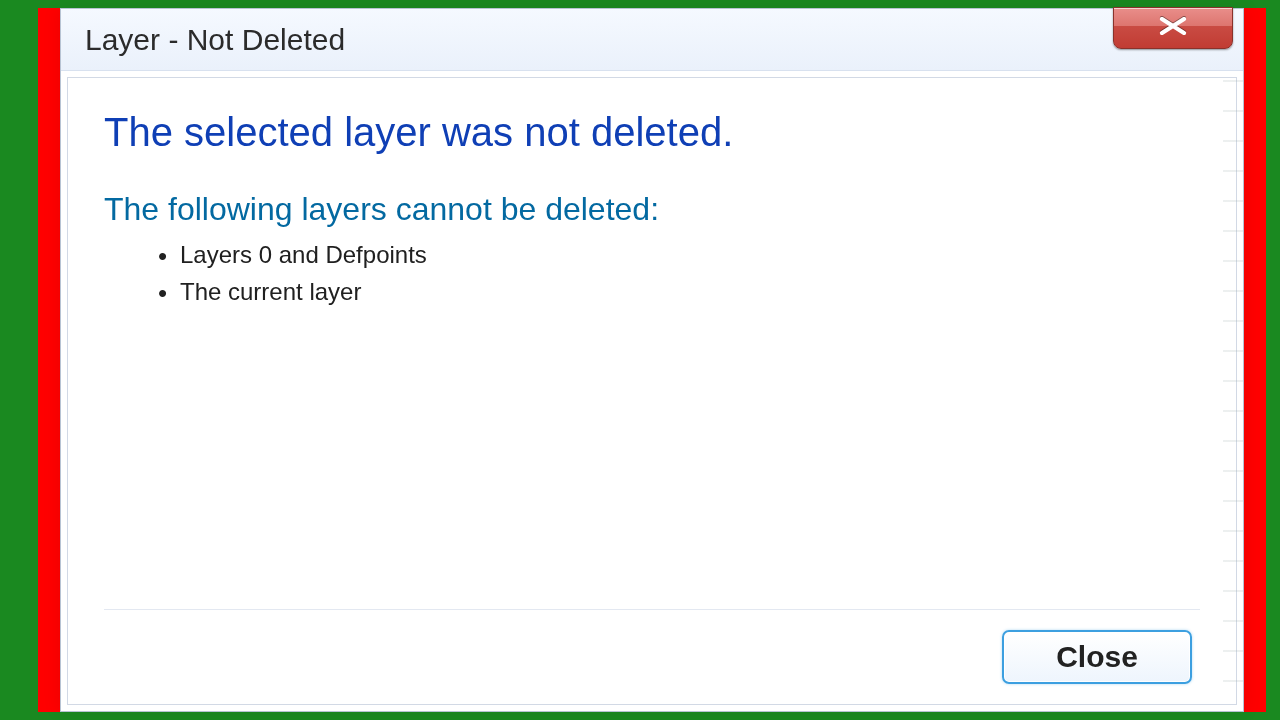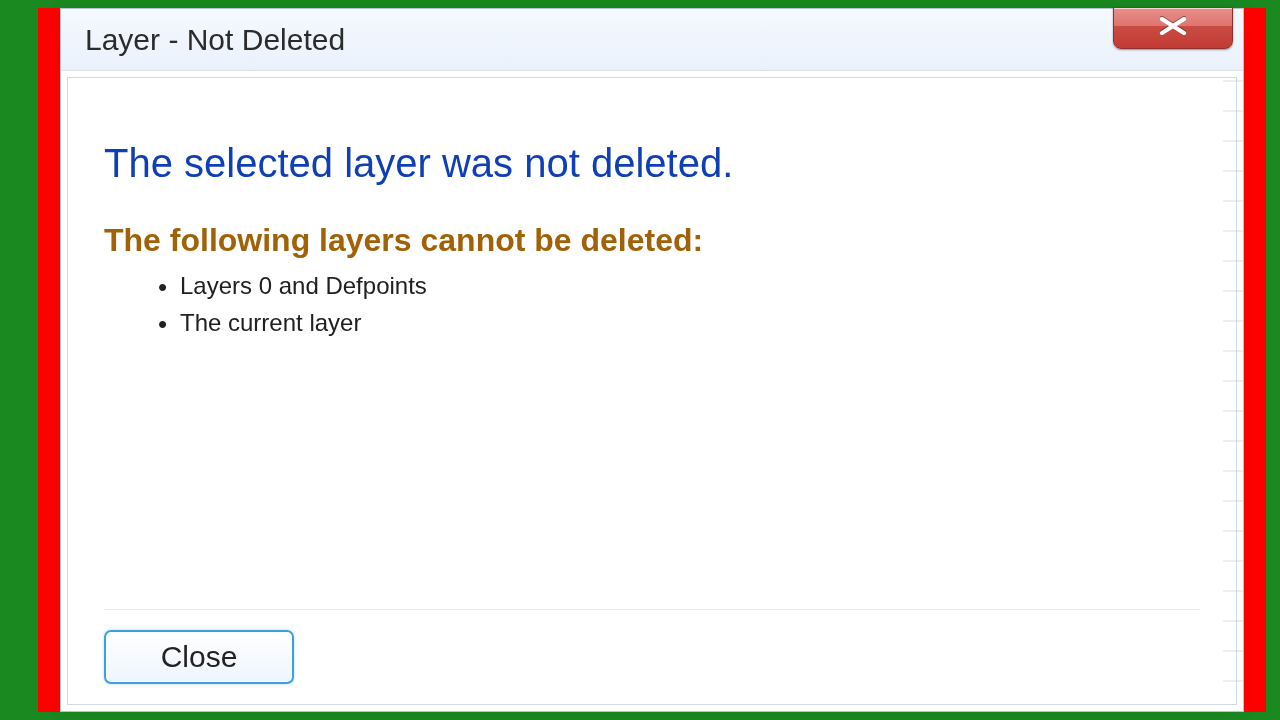--- a/index.html
+++ b/index.html
@@ -88,27 +88,26 @@
       flex-direction: column;
       padding: 32px 36px 12px 36px;
       min-height: 0;
     }
 
     .main-heading {
       font-size: 40px;
       color: #0f3fb5;
       font-weight: 400;
       margin-bottom: 36px;
-      margin-top: 31px;
     }
 
     .sub-text {
       font-size: 32px;
-      color: #a16207;
-      font-weight: 700;
+      color: #0369a1;
+      font-weight: 400;
       margin-bottom: 8px;
     }
 
     .bullets {
       padding-left: 54px;
     }
     .bullet {
       font-size: 24px;
       color: #202020;
       line-height: 1.55;
@@ -125,21 +124,23 @@
     }
 
     .footer-sep {
       height: 1px;
       background: #e3e8f1;
       margin-top: 18px;
     }
 
     .footer {
       display: flex;
+      justify-content: flex-end;
       padding: 20px 8px 8px 0;
+      font-weight: bold;
     }
 
     .close-btn {
       min-width: 190px;
       height: 54px;
       font-size: 30px;
       color: #222;
       background: linear-gradient(#ffffff, #eef5fd);
       border: 2px solid #3c9fe0;
       border-radius: 7px;

